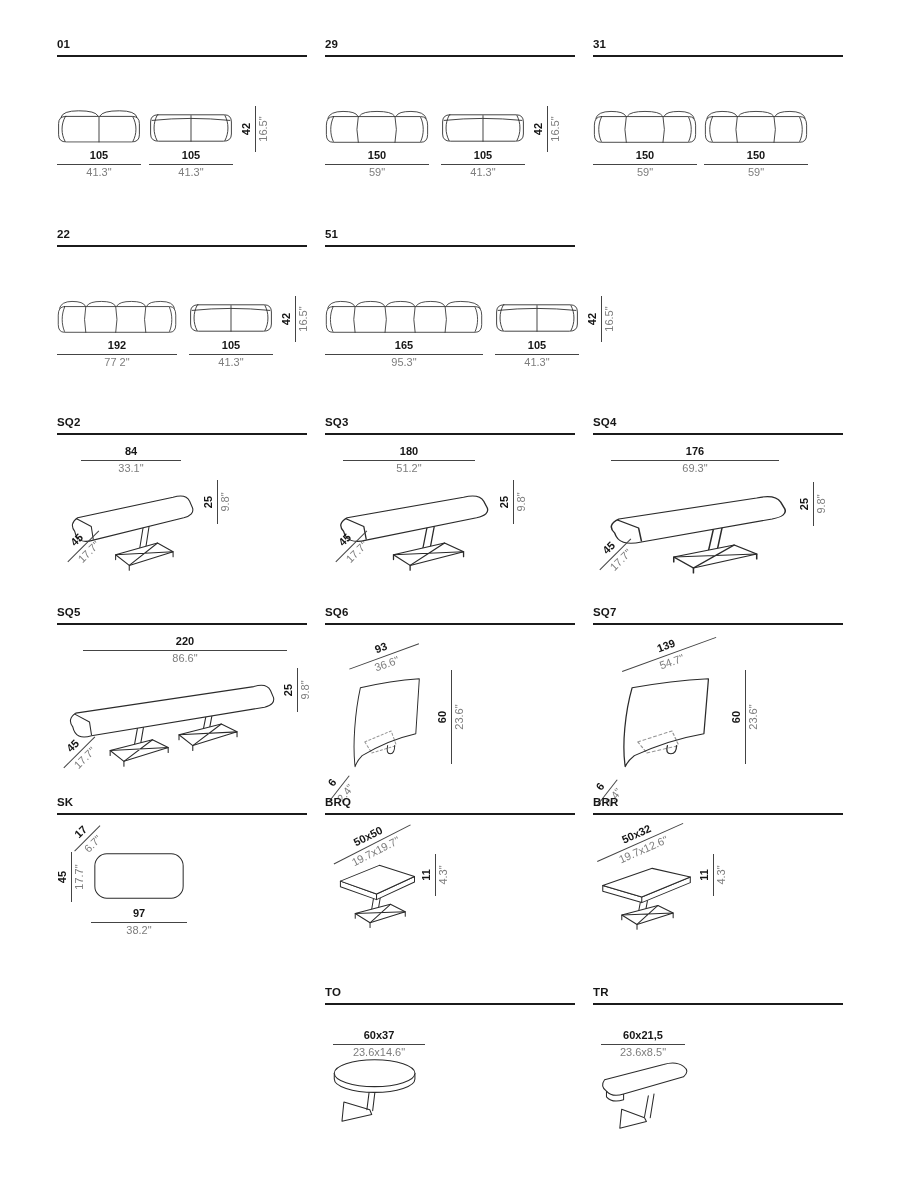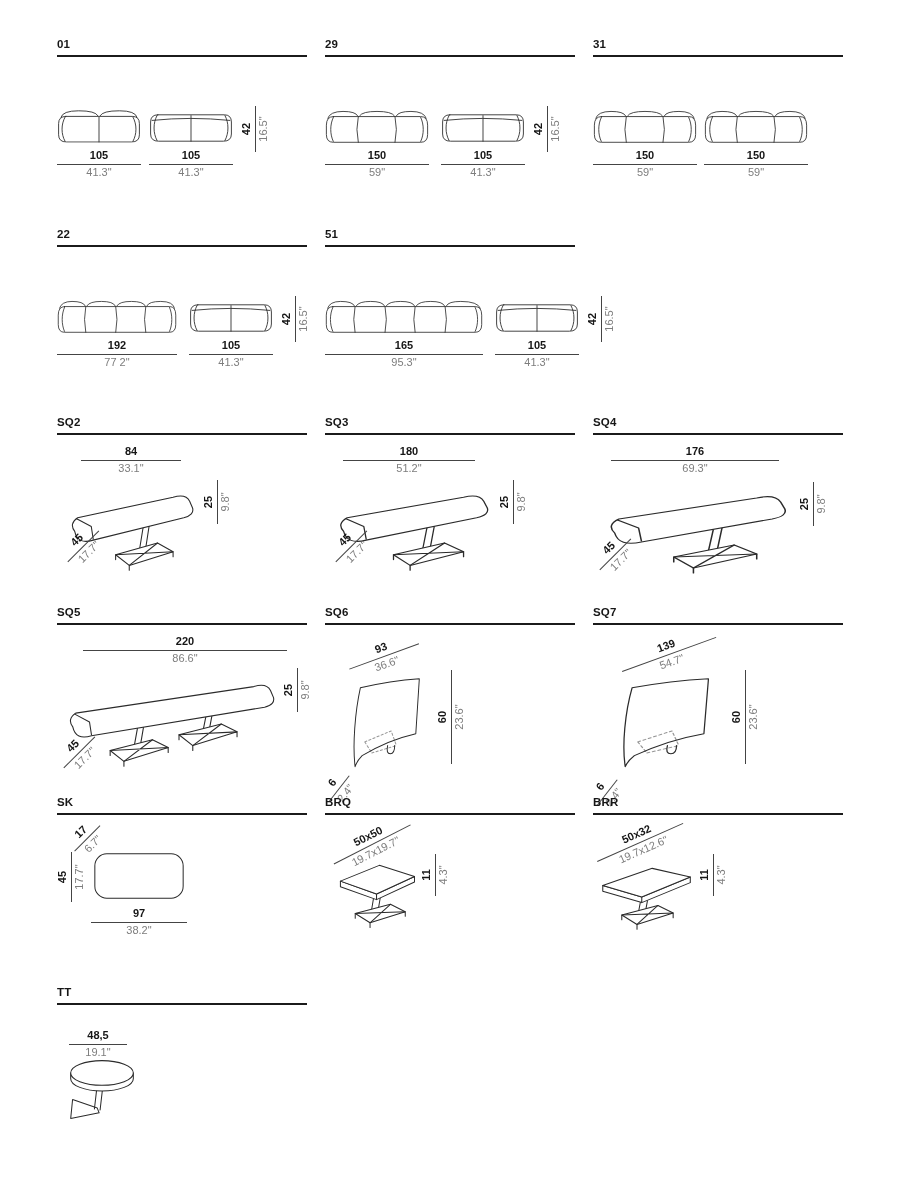--- a/index.html
+++ b/index.html
@@ -424,28 +424,40 @@
     <svg class="draw" style="left:4px;top:60px" width="100" height="78" viewBox="0 0 105 82">
         <use href="#brrsym"></use>
       </svg>
     <div class="dim dim-v" style="left:106px;top:100px;width:42px">
       <div class="cm">11</div>
         <div class="ln"></div>
         <div class="in">4.3"</div>
     </div>
   </div>
 
-  <div class="sec" style="left:57px;top:986px">
-    <div class="sec-label">TT</div>
-    <div class="sec-rule"></div>
-    <div class="dim dim-h" style="left:12px;top:44px;width:58px">
-      <div class="cm">48,5</div>
-        <div class="ln"></div>
-        <div class="in">19.1"</div>
-    </div>
-    <svg class="draw" style="left:2px;top:68px" width="86" height="74" viewBox="0 0 90 78">
-        <use href="#ttsym"></use>
-      </svg>
-  </div>
-
-
+
+  <div class="sec" style="left:325px;top:986px">
+    <div class="sec-label">TO</div>
+    <div class="sec-rule"></div>
+    <div class="dim dim-h" style="left:8px;top:44px;width:92px">
+      <div class="cm">60x37</div>
+        <div class="ln"></div>
+        <div class="in">23.6x14.6"</div>
+    </div>
+    <svg class="draw" style="left:0;top:68px" width="104" height="72" viewBox="0 0 105 75">
+        <use href="#tosym"></use>
+      </svg>
+  </div>
+
+  <div class="sec" style="left:593px;top:986px">
+    <div class="sec-label">TR</div>
+    <div class="sec-rule"></div>
+    <div class="dim dim-h" style="left:8px;top:44px;width:84px">
+      <div class="cm">60x21,5</div>
+        <div class="ln"></div>
+        <div class="in">23.6x8.5"</div>
+    </div>
+    <svg class="draw" style="left:0;top:68px" width="104" height="78" viewBox="0 0 105 82">
+        <use href="#trsym"></use>
+      </svg>
+  </div>
 
 </div>
 
 </body></html>

